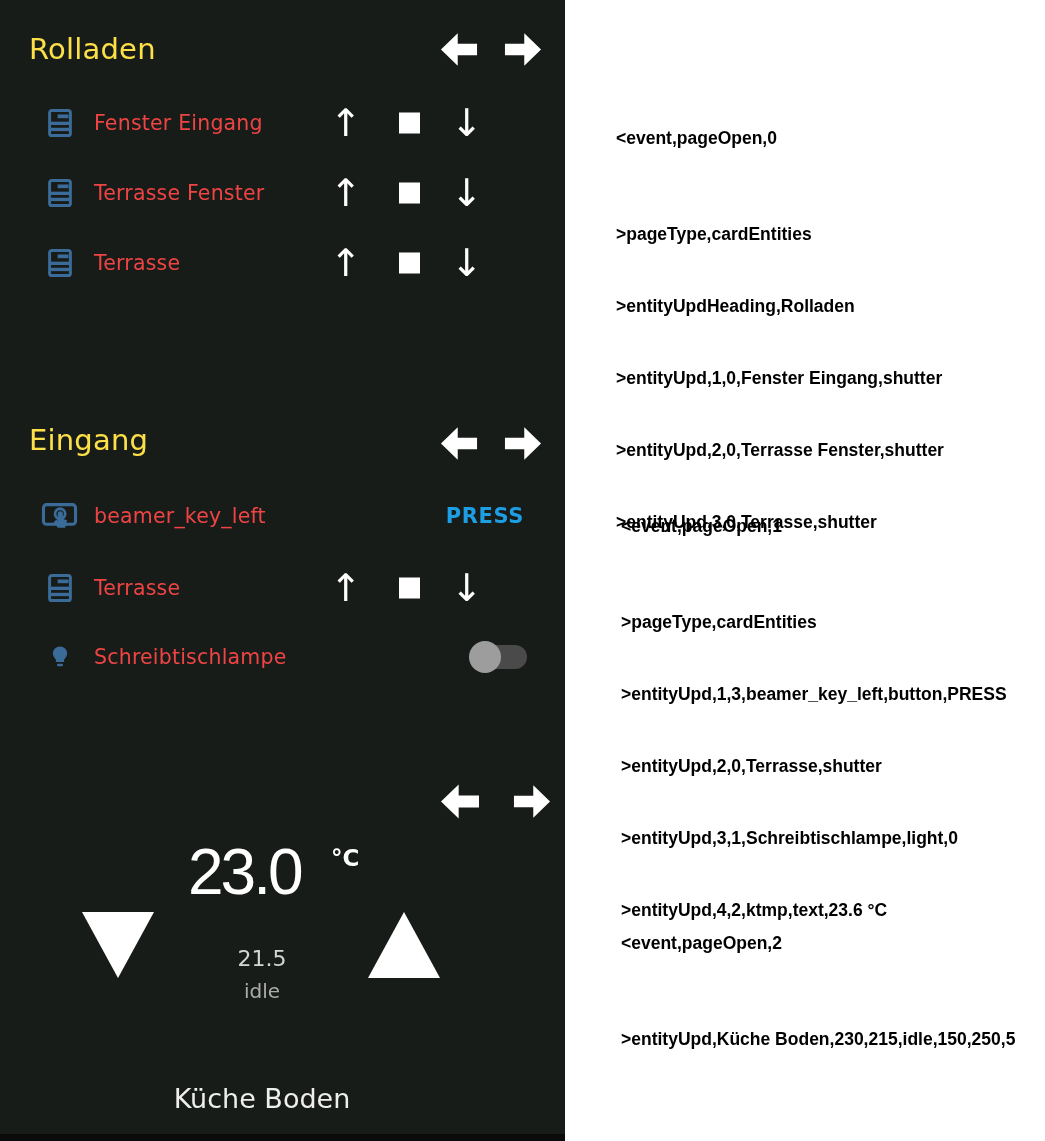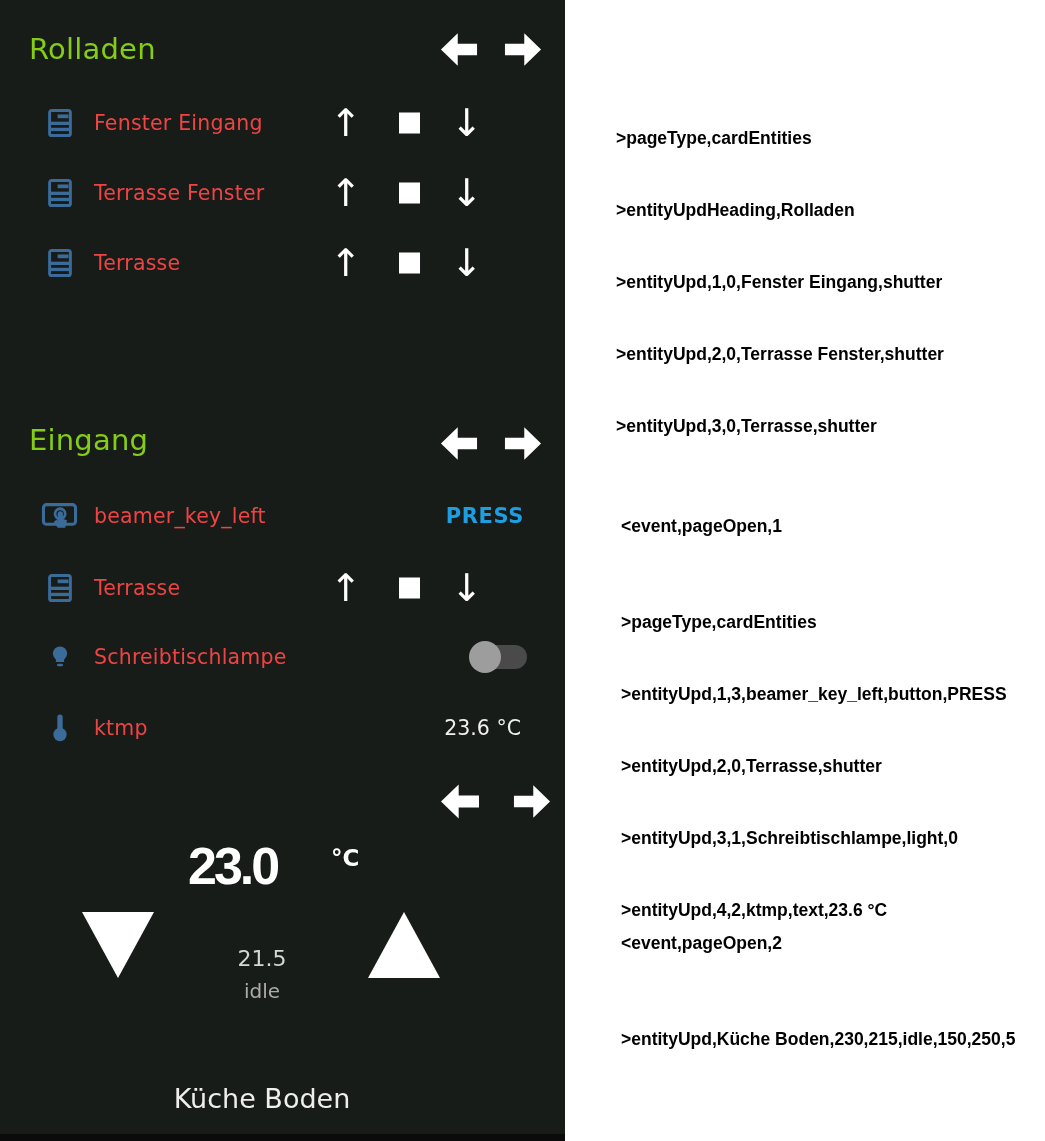--- a/index.html
+++ b/index.html
@@ -5,21 +5,21 @@
   * { margin:0; padding:0; box-sizing:border-box; }
   html,body { width:1045px; height:1141px; background:#ffffff; overflow:hidden;
               font-family:"DejaVu Sans", sans-serif; }
   .stage { position:relative; width:1045px; height:1141px; background:#ffffff; }
 
   
   .panel { position:absolute; left:0; top:0; width:565px; height:1141px; background:#181c19; }
   .bottom-bar { position:absolute; left:0; bottom:0; width:565px; height:7px; background:#0b0b0b; }
 
   .card-title { position:absolute; left:29px; font-size:29px; font-weight:400;
-                color:#84cc16; line-height:1.15; letter-spacing:0.2px; }
+                color:#fde047; line-height:1.15; letter-spacing:0.2px; }
 
   .navbtn { position:absolute; width:38px; height:35px; cursor:pointer; }
   .navbtn svg { width:100%; height:100%; display:block; }
 
   .row { position:absolute; left:0; width:565px; height:70px; }
   .eicon { position:absolute; left:44px; top:50%; transform:translateY(-50%); }
   .elabel { position:absolute; left:94px; top:50%; transform:translateY(-50%);
             font-size:20.5px; color:#ef4444; letter-spacing:0.2px; white-space:nowrap; }
 
   .ctl { position:absolute; top:50%; transform:translateY(-50%); color:#ffffff;
@@ -35,21 +35,21 @@
 
   .toggle { position:absolute; left:469px; top:50%; transform:translateY(-50%);
             width:58px; height:32px; cursor:pointer; }
   .toggle-track { position:absolute; left:7px; top:4px; width:51px; height:24px;
                   border-radius:12px; background:#4a4a4a; }
   .toggle-knob  { position:absolute; left:0; top:0; width:32px; height:32px;
                   border-radius:50%; background:#9d9d9d; }
 
   
   .temp-big  { position:absolute; left:188px; top:840px; font-family:"Liberation Sans", sans-serif;
-               font-size:52px; font-weight:700; color:#ffffff; letter-spacing:-3px; line-height:1; }
+               font-size:64px; font-weight:400; color:#ffffff; letter-spacing:-3px; line-height:1; }
   .temp-unit { position:absolute; left:331px; top:845px; font-size:23px; font-weight:700; color:#ffffff; }
   .tri { position:absolute; width:0; height:0; cursor:pointer; }
   .tri-down { left:82px;  top:912px; border-left:36px solid transparent;
               border-right:36px solid transparent; border-top:66px solid #ffffff; }
   .tri-up   { left:368px; top:912px; border-left:36px solid transparent;
               border-right:36px solid transparent; border-bottom:66px solid #ffffff; }
   .setpoint { position:absolute; left:162px; top:946px; width:200px; text-align:center;
               font-size:22px; color:#d6d6d6; }
   .state    { position:absolute; left:162px; top:979px; width:200px; text-align:center;
               font-size:20px; color:#ababab; }
@@ -175,27 +175,20 @@
       <svg class="eicon" width="30" height="30" viewBox="0 0 24 24" style="left:45px">
           <use href="#bulb"></use>
         </svg>
       <span class="elabel">Schreibtischlampe</span>
       <span class="toggle">
         <span class="toggle-track"></span>
         <span class="toggle-knob"></span>
       </span>
     </div>
 
-    <div class="row" style="top:693px">
-      <svg class="eicon" width="34" height="34" viewBox="0 0 24 24" style="left:43px">
-          <use href="#thermo"></use>
-        </svg>
-      <span class="elabel">ktmp</span>
-      <span class="text-value">23.6 °C</span>
-    </div>
 
     <span class="navbtn" style="left:440px; top:783px; width:40px; height:37px">
       <svg viewBox="0 0 24 22">
           <use href="#arrow-left"></use>
         </svg>
     </span>
     <span class="navbtn" style="left:513px; top:783px; width:38px; height:37px">
       <svg viewBox="0 0 24 22">
           <use href="#arrow-right"></use>
         </svg>
@@ -208,20 +201,21 @@
     <div class="tri tri-up"></div>
 
     <div class="setpoint">21.5</div>
     <div class="state">idle</div>
     <div class="thermo-title">Küche Boden</div>
 
     <div class="bottom-bar"></div>
   </div>
 
   <div class="log-block" style="left:616px; top:78px">
+    <div class="log-event">&lt;event,pageOpen,0</div>
     <div>&gt;pageType,cardEntities</div>
     <div>&gt;entityUpdHeading,Rolladen</div>
     <div>&gt;entityUpd,1,0,Fenster Eingang,shutter</div>
     <div>&gt;entityUpd,2,0,Terrasse Fenster,shutter</div>
     <div>&gt;entityUpd,3,0,Terrasse,shutter</div>
   </div>
 
   <div class="log-block" style="left:621px; top:466px">
     <div class="log-event">&lt;event,pageOpen,1</div>
     <div>&gt;pageType,cardEntities</div>

